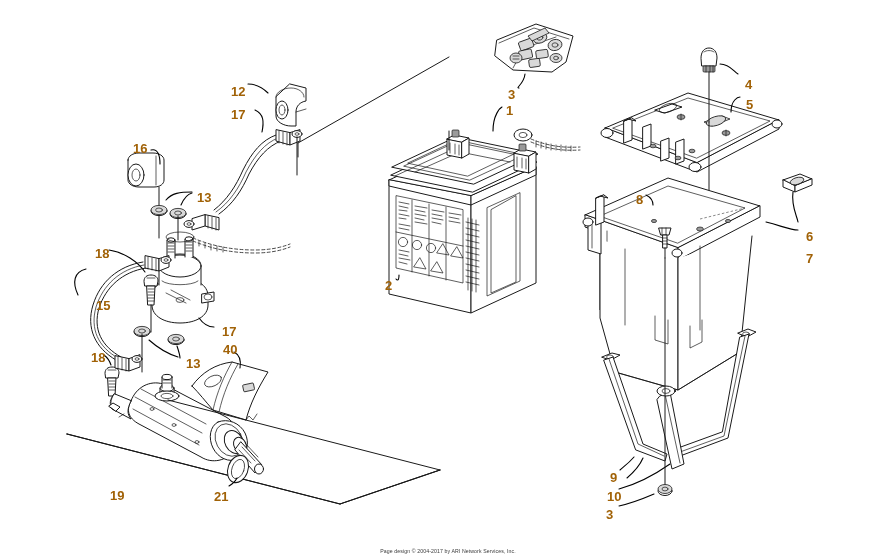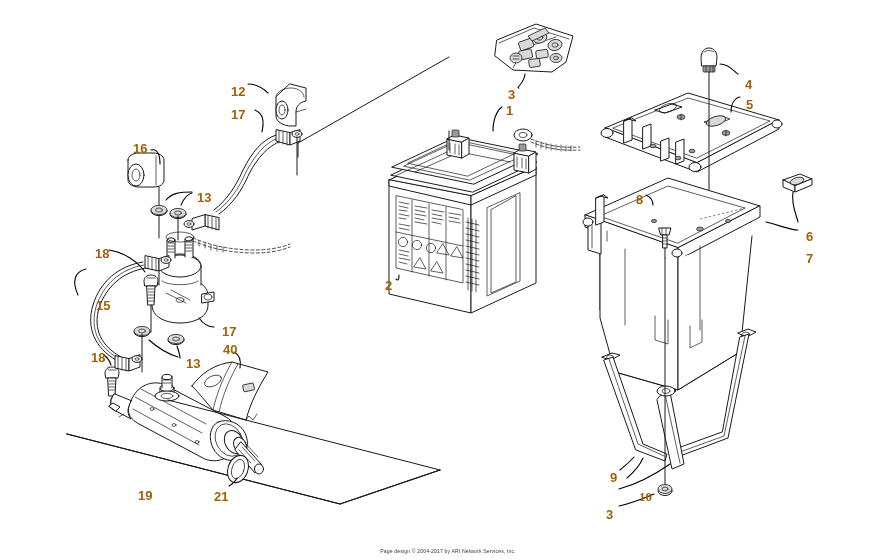--- a/index.html
+++ b/index.html
@@ -469,30 +469,30 @@
 <div id="callouts">
       <div class="callout" style="left: 506px; top: 104px;">1</div>
       <div class="callout" style="left: 385px; top: 279px;">2</div>
       <div class="callout" style="left: 508px; top: 88px;">3</div>
       <div class="callout" style="left: 745px; top: 78px;">4</div>
       <div class="callout" style="left: 746px; top: 98px;">5</div>
       <div class="callout" style="left: 806px; top: 230px;">6</div>
       <div class="callout" style="left: 806px; top: 252px;">7</div>
       <div class="callout" style="left: 636px; top: 193px;">8</div>
       <div class="callout" style="left: 610px; top: 471px;">9</div>
-      <div class="callout" style="left: 639px; top: 490px; font-family: Liberation Serif, serif;">10</div>
+      <div class="callout" style="left: 607px; top: 490px;">10</div>
       <div class="callout" style="left: 606px; top: 508px;">3</div>
       <div class="callout" style="left: 231px; top: 85px;">12</div>
       <div class="callout" style="left: 197px; top: 191px;">13</div>
       <div class="callout" style="left: 231px; top: 108px;">17</div>
       <div class="callout" style="left: 96px; top: 266px; margin-top: 33px;">15</div>
       <div class="callout" style="left: 133px; top: 142px;">16</div>
       <div class="callout" style="left: 222px; top: 325px;">17</div>
       <div class="callout" style="left: 95px; top: 247px;">18</div>
-      <div class="callout" style="left: 110px; top: 489px; margin-left: 28px;">19</div>
+      <div class="callout" style="left: 110px; top: 489px;">19</div>
       <div class="callout" style="left: 223px; top: 343px;">40</div>
       <div class="callout" style="left: 214px; top: 490px; text-align: center;">21</div>
       <div class="callout" style="left: 186px; top: 357px;">13</div>
       <div class="callout" style="left: 91px; top: 351px;">18</div>
     </div>
 
 <div id="footer">Page design © 2004-2017 by ARI Network Services, Inc.</div>
 
 </div>
 

